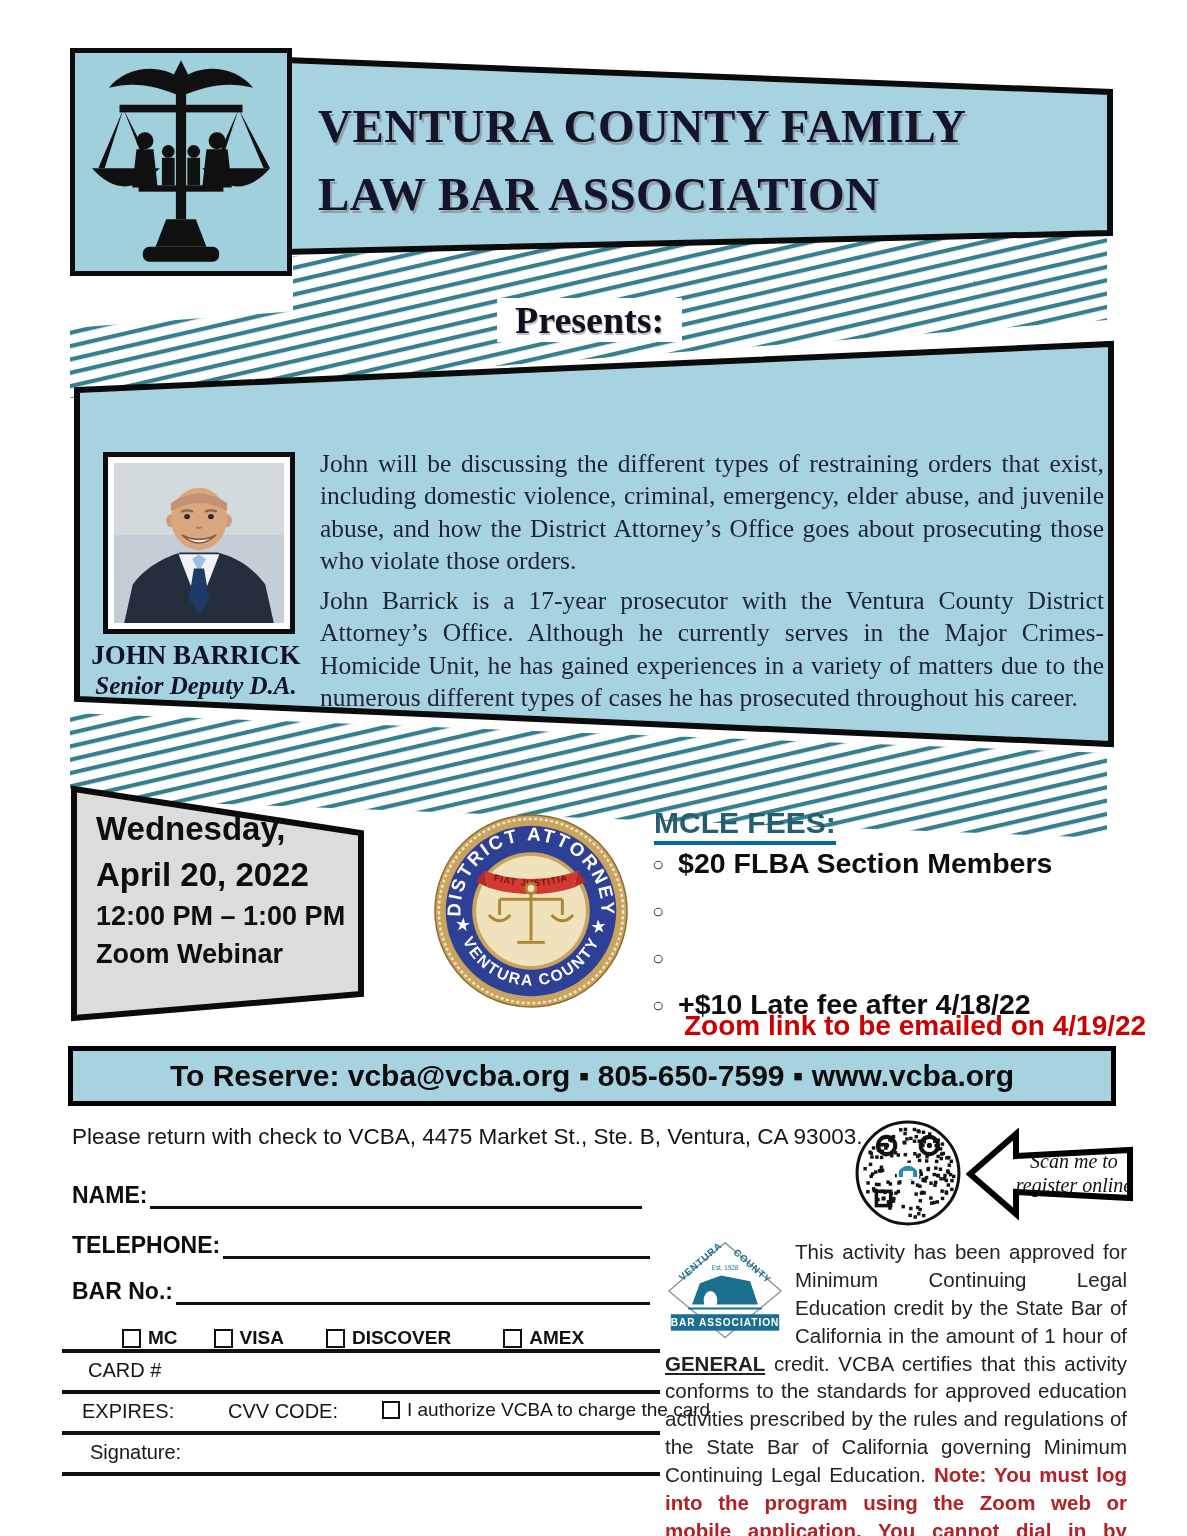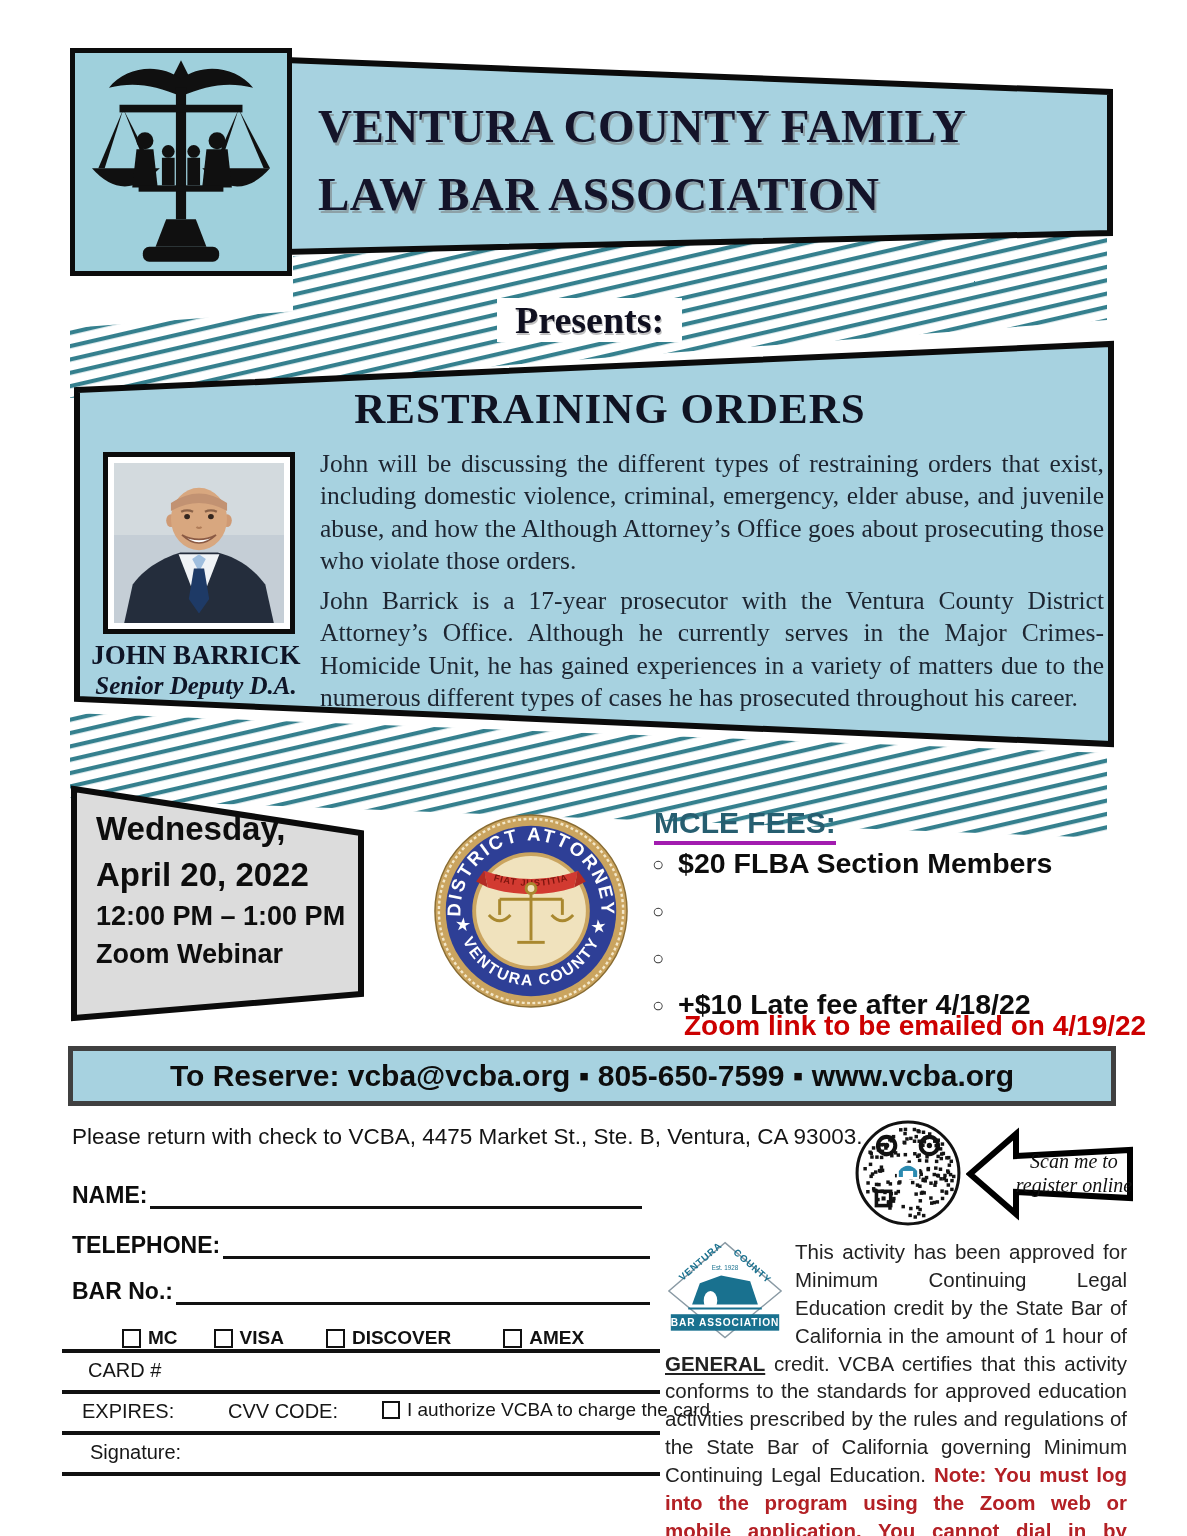--- a/index.html
+++ b/index.html
@@ -35,30 +35,30 @@
   #para1{left:320px;top:448px;width:784px;}
   #para2{left:320px;top:585px;width:784px;}
 
   
   #event-text{left:96px;top:806px;width:260px;color:#0d0d0d;}
   .ev-big{font-size:33px;font-weight:700;line-height:1.38;}
   .ev-small{font-size:27px;font-weight:700;line-height:1.42;}
 
   
   #fees-heading{left:654px;top:806px;font-size:30px;font-weight:700;color:#265e70;
-                border-bottom:4px solid #a21caf;padding-bottom:1px;}
+                border-bottom:4px solid #0369a1;padding-bottom:1px;}
   #fees-list{left:652px;top:840px;width:480px;}
   .fee-row{display:flex;align-items:center;height:47px;}
   .fee-bullet{font-size:20px;color:#333;margin-right:14px;line-height:1;}
   .fee-text{font-size:28.5px;font-weight:700;color:#0d0d0d;}
   #zoom-note{left:684px;top:1010px;font-size:28px;font-weight:700;color:#cc0000;}
 
   
   #reserve-bar{left:68px;top:1046px;width:1048px;height:60px;box-sizing:border-box;
-               background:#a7d2e0;border:5px solid #404040;display:flex;
+               background:#a7d2e0;border:5px solid #000000;display:flex;
                align-items:center;justify-content:center;
                font-size:30px;font-weight:700;color:#0d0d0d;}
 
   #mail-line{left:72px;top:1124px;font-size:22.5px;color:#141414;}
 
   
   .frow{display:flex;align-items:center;}
   .flabel{font-size:23px;font-weight:700;color:#0d0d0d;white-space:nowrap;}
   .fline{flex:1;border-bottom:3px solid #111;margin-left:3px;height:24px;}
   #row-name{left:72px;top:1182px;width:570px;}
@@ -136,21 +136,20 @@
     </svg>
   </div>
 
   <div class="abs" id="banner-text">
     <div>VENTURA COUNTY FAMILY</div>
     <div>LAW BAR ASSOCIATION</div>
   </div>
 
   <div class="abs" id="presents">Presents:</div>
 
-  <div class="abs" id="session-title">RESTRAINING ORDERS</div>
 
   <div class="abs" id="speaker-photo">
     <svg viewBox="0 0 100 100" preserveAspectRatio="none">
       <rect width="100" height="100" fill="#c5ced6"></rect>
       <rect width="100" height="45" fill="#d3dade"></rect>
       <path d="M6,100 L11,76 C20,63 33,58 39,56 L61,56 C69,58 81,64 89,76 L94,100 Z" fill="#242d3c"></path>
       <polygon points="38,57 50,90 62,57" fill="#f0f3f6"></polygon>
       <polygon points="46,60 50,68 54,60 50,57" fill="#9fbede"></polygon>
       <polygon points="47,66 53,66 56,85 50,94 44,85" fill="#1e3a66"></polygon>
       <ellipse cx="33.5" cy="36" rx="2.8" ry="4" fill="#cf9a74"></ellipse>
@@ -161,21 +160,21 @@
       <path d="M53.5,30.5 Q57,28.8 60.5,30.5" stroke="#8a6248" stroke-width="1.4" fill="none"></path>
       <circle cx="43" cy="33.5" r="1.7" fill="#33261f"></circle>
       <circle cx="57" cy="33.5" r="1.7" fill="#33261f"></circle>
       <path d="M48.5,40 Q50,41.3 51.5,40" stroke="#b07c58" stroke-width="1.2" fill="none"></path>
       <path d="M40,45 Q50,55 60,45 Q50,50.5 40,45 Z" fill="#ffffff" stroke="#8a5a44" stroke-width="1"></path>
     </svg>
   </div>
   <div class="abs" id="speaker-name">JOHN BARRICK</div>
   <div class="abs" id="speaker-title">Senior Deputy D.A.</div>
 
-  <div class="abs para" id="para1">John will be discussing the different types of restraining orders that exist, including domestic violence, criminal, emergency, elder abuse, and juvenile abuse, and how the Although Attorney’s Office goes about prosecuting those who violate those orders.</div>
+  <div class="abs para" id="para1">John will be discussing the different types of restraining orders that exist, including domestic violence, criminal, emergency, elder abuse, and juvenile abuse, and how the District Attorney’s Office goes about prosecuting those who violate those orders.</div>
   <div class="abs para" id="para2">John Barrick is a 17-year prosecutor with the Ventura County District Attorney’s Office. Although he currently serves in the Major Crimes-Homicide Unit, he has gained experiences in a variety of matters due to the numerous different types of cases he has prosecuted throughout his career.</div>
 
   <div class="abs" id="event-text">
     <div class="ev-big">Wednesday,</div>
     <div class="ev-big">April 20, 2022</div>
     <div class="ev-small">12:00 PM – 1:00 PM</div>
     <div class="ev-small">Zoom Webinar</div>
   </div>
 
   <svg class="abs" style="left:433px;top:813px;" width="196" height="196" viewBox="0 0 200 200">

